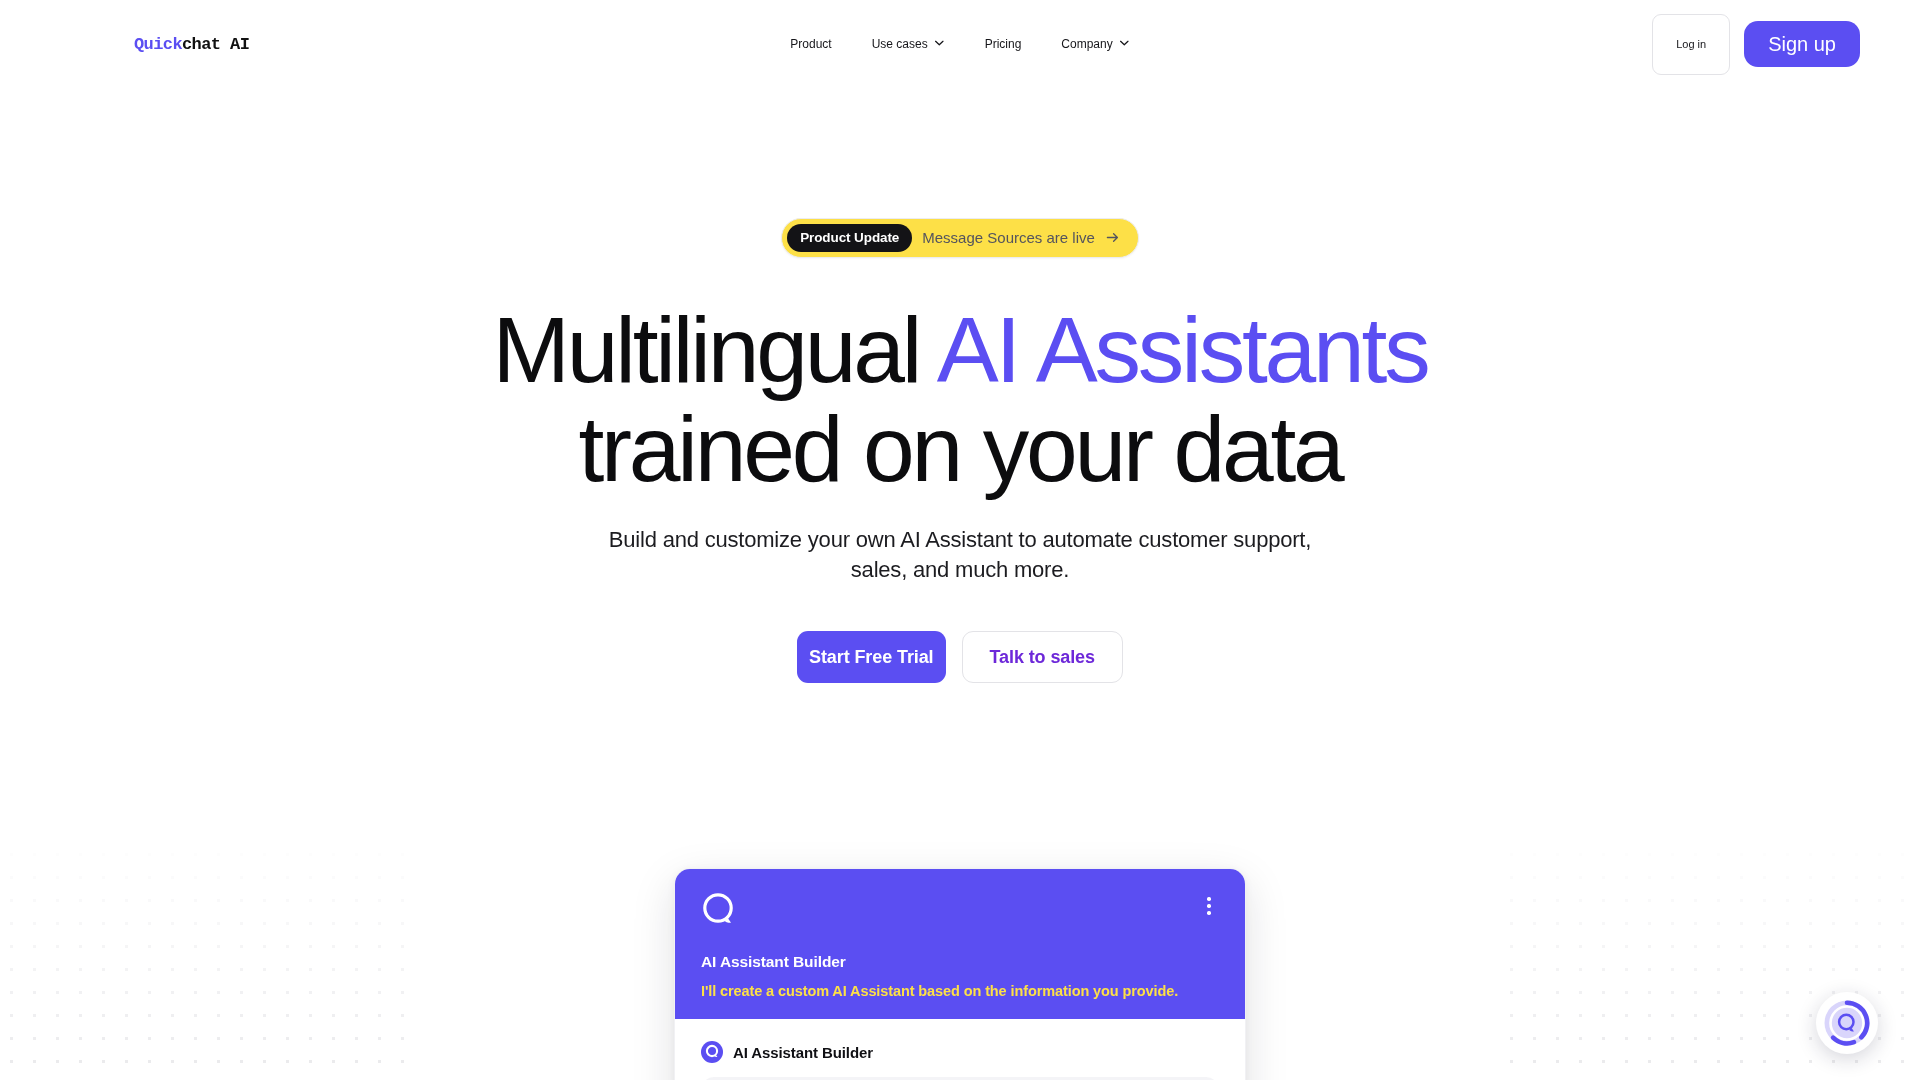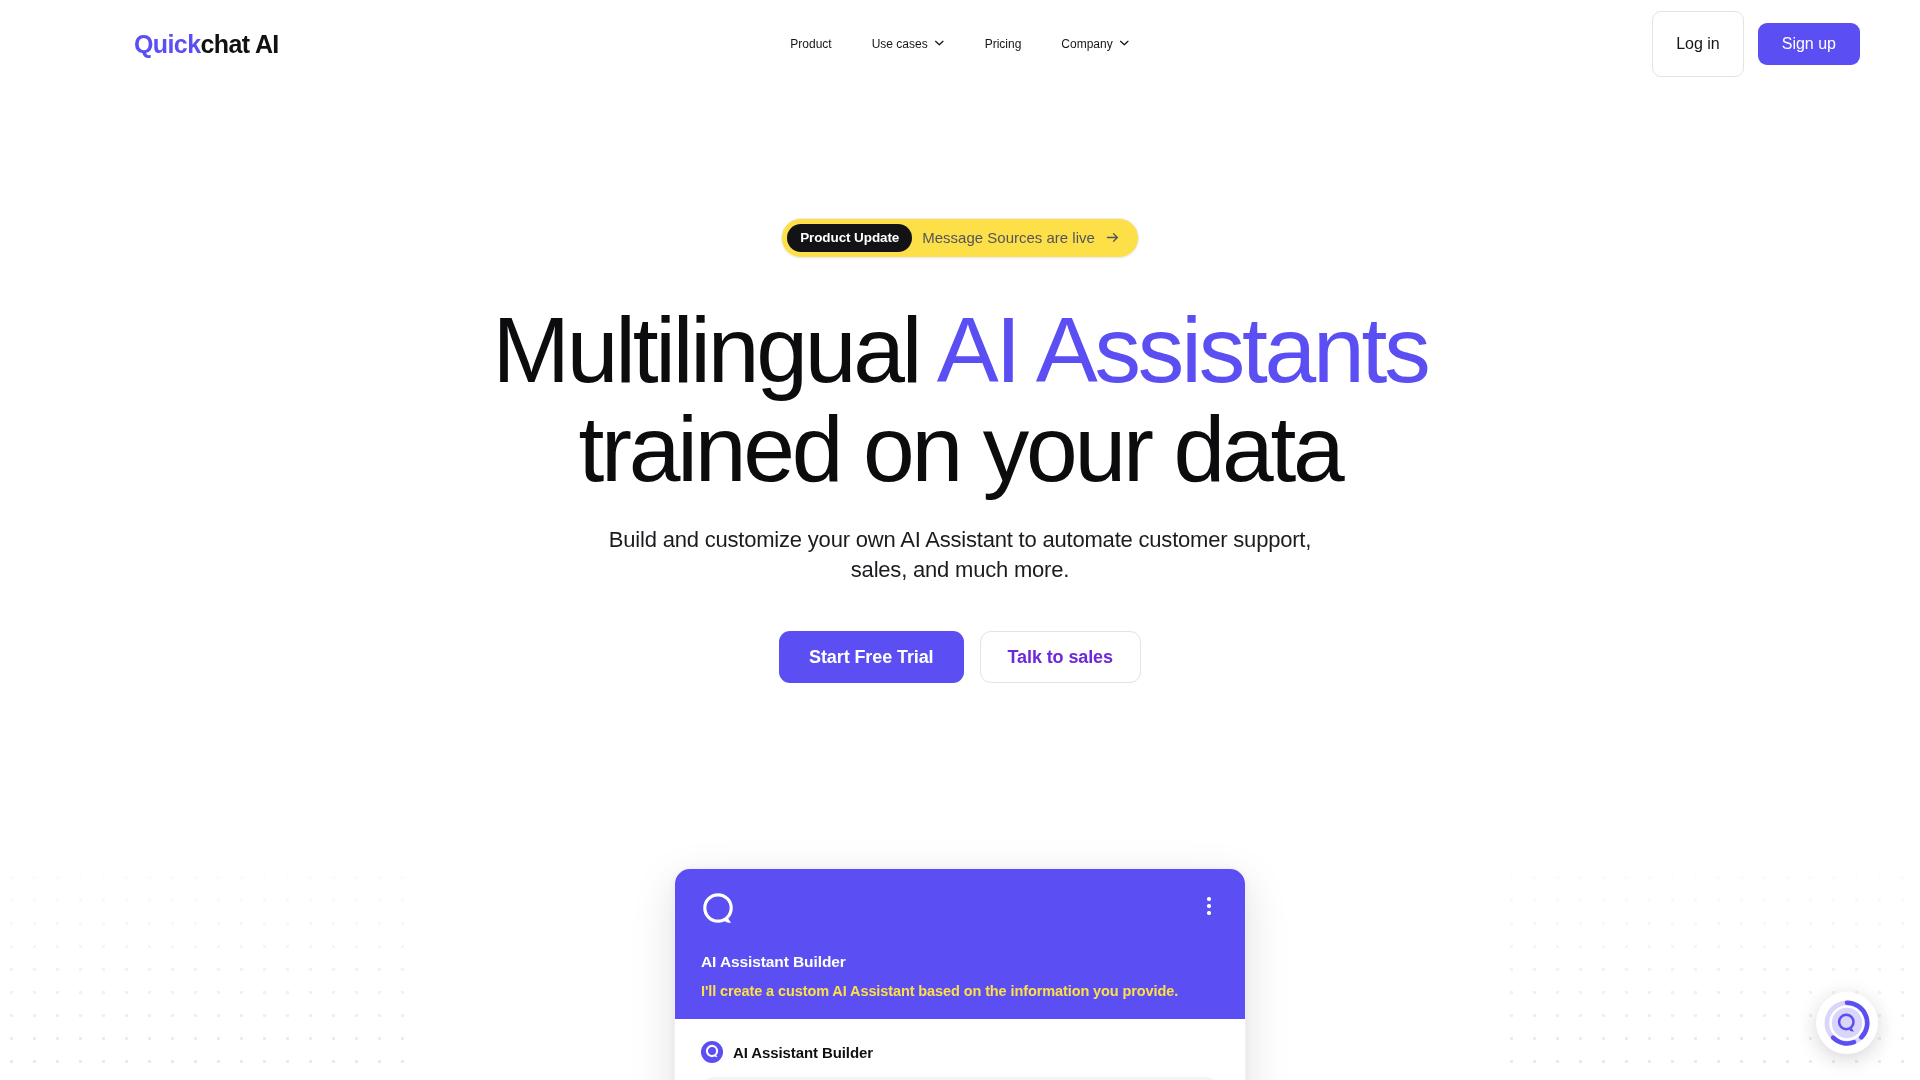--- a/index.html
+++ b/index.html
@@ -50,26 +50,27 @@
   .site-header {
     position: relative;
     z-index: 5;
     height: 88px;
     display: flex;
     align-items: center;
     padding: 0 60px 0 134px;
   }
 
   .logo {
-    font-size: 25px;
+    font-size: 17px;
     font-weight: 700;
     letter-spacing: -0.6px;
     white-space: nowrap;
     line-height: 1;
     cursor: pointer;
+    font-family: Liberation Mono, monospace;
   }
   .logo .q { color: #5b4ef2; }
   .logo .rest { color: #111111; }
 
   .main-nav {
     position: absolute;
     left: 50%;
     transform: translateX(-50%);
     display: flex;
     align-items: center;
@@ -106,29 +107,29 @@
     font-family: inherit;
     cursor: pointer;
     white-space: nowrap;
     line-height: 1;
   }
   .btn-login {
     background: #ffffff;
     border: 1px solid #e3e3e7;
     border-radius: 9px;
     padding: 24px 23px;
-    font-size: 16px;
+    font-size: 11px;
     color: #16161a;
     font-weight: 400;
   }
   .btn-signup {
     background: #5b4ef2;
-    border-radius: 9px;
+    border-radius: 14px;
     padding: 13px 24px;
-    font-size: 16px;
+    font-size: 20px;
     color: #ffffff;
     font-weight: 500;
   }
 
   
   .hero {
     position: relative;
     z-index: 3;
     text-align: center;
     padding-top: 130px;
@@ -192,21 +193,21 @@
     margin-top: 46px;
     display: flex;
     justify-content: center;
     align-items: center;
     gap: 16px;
   }
   .btn-trial {
     background: #5b4ef2;
     color: #ffffff;
     border-radius: 11px;
-    padding: 17px 30px;
+    padding: 17px 12px;
     font-size: 18px;
     font-weight: 600;
     letter-spacing: -0.1px;
   }
   .btn-sales {
     background: #ffffff;
     border: 1px solid #e3e3e7;
     color: #6d28d9;
     border-radius: 11px;
     padding: 16px 27px;

